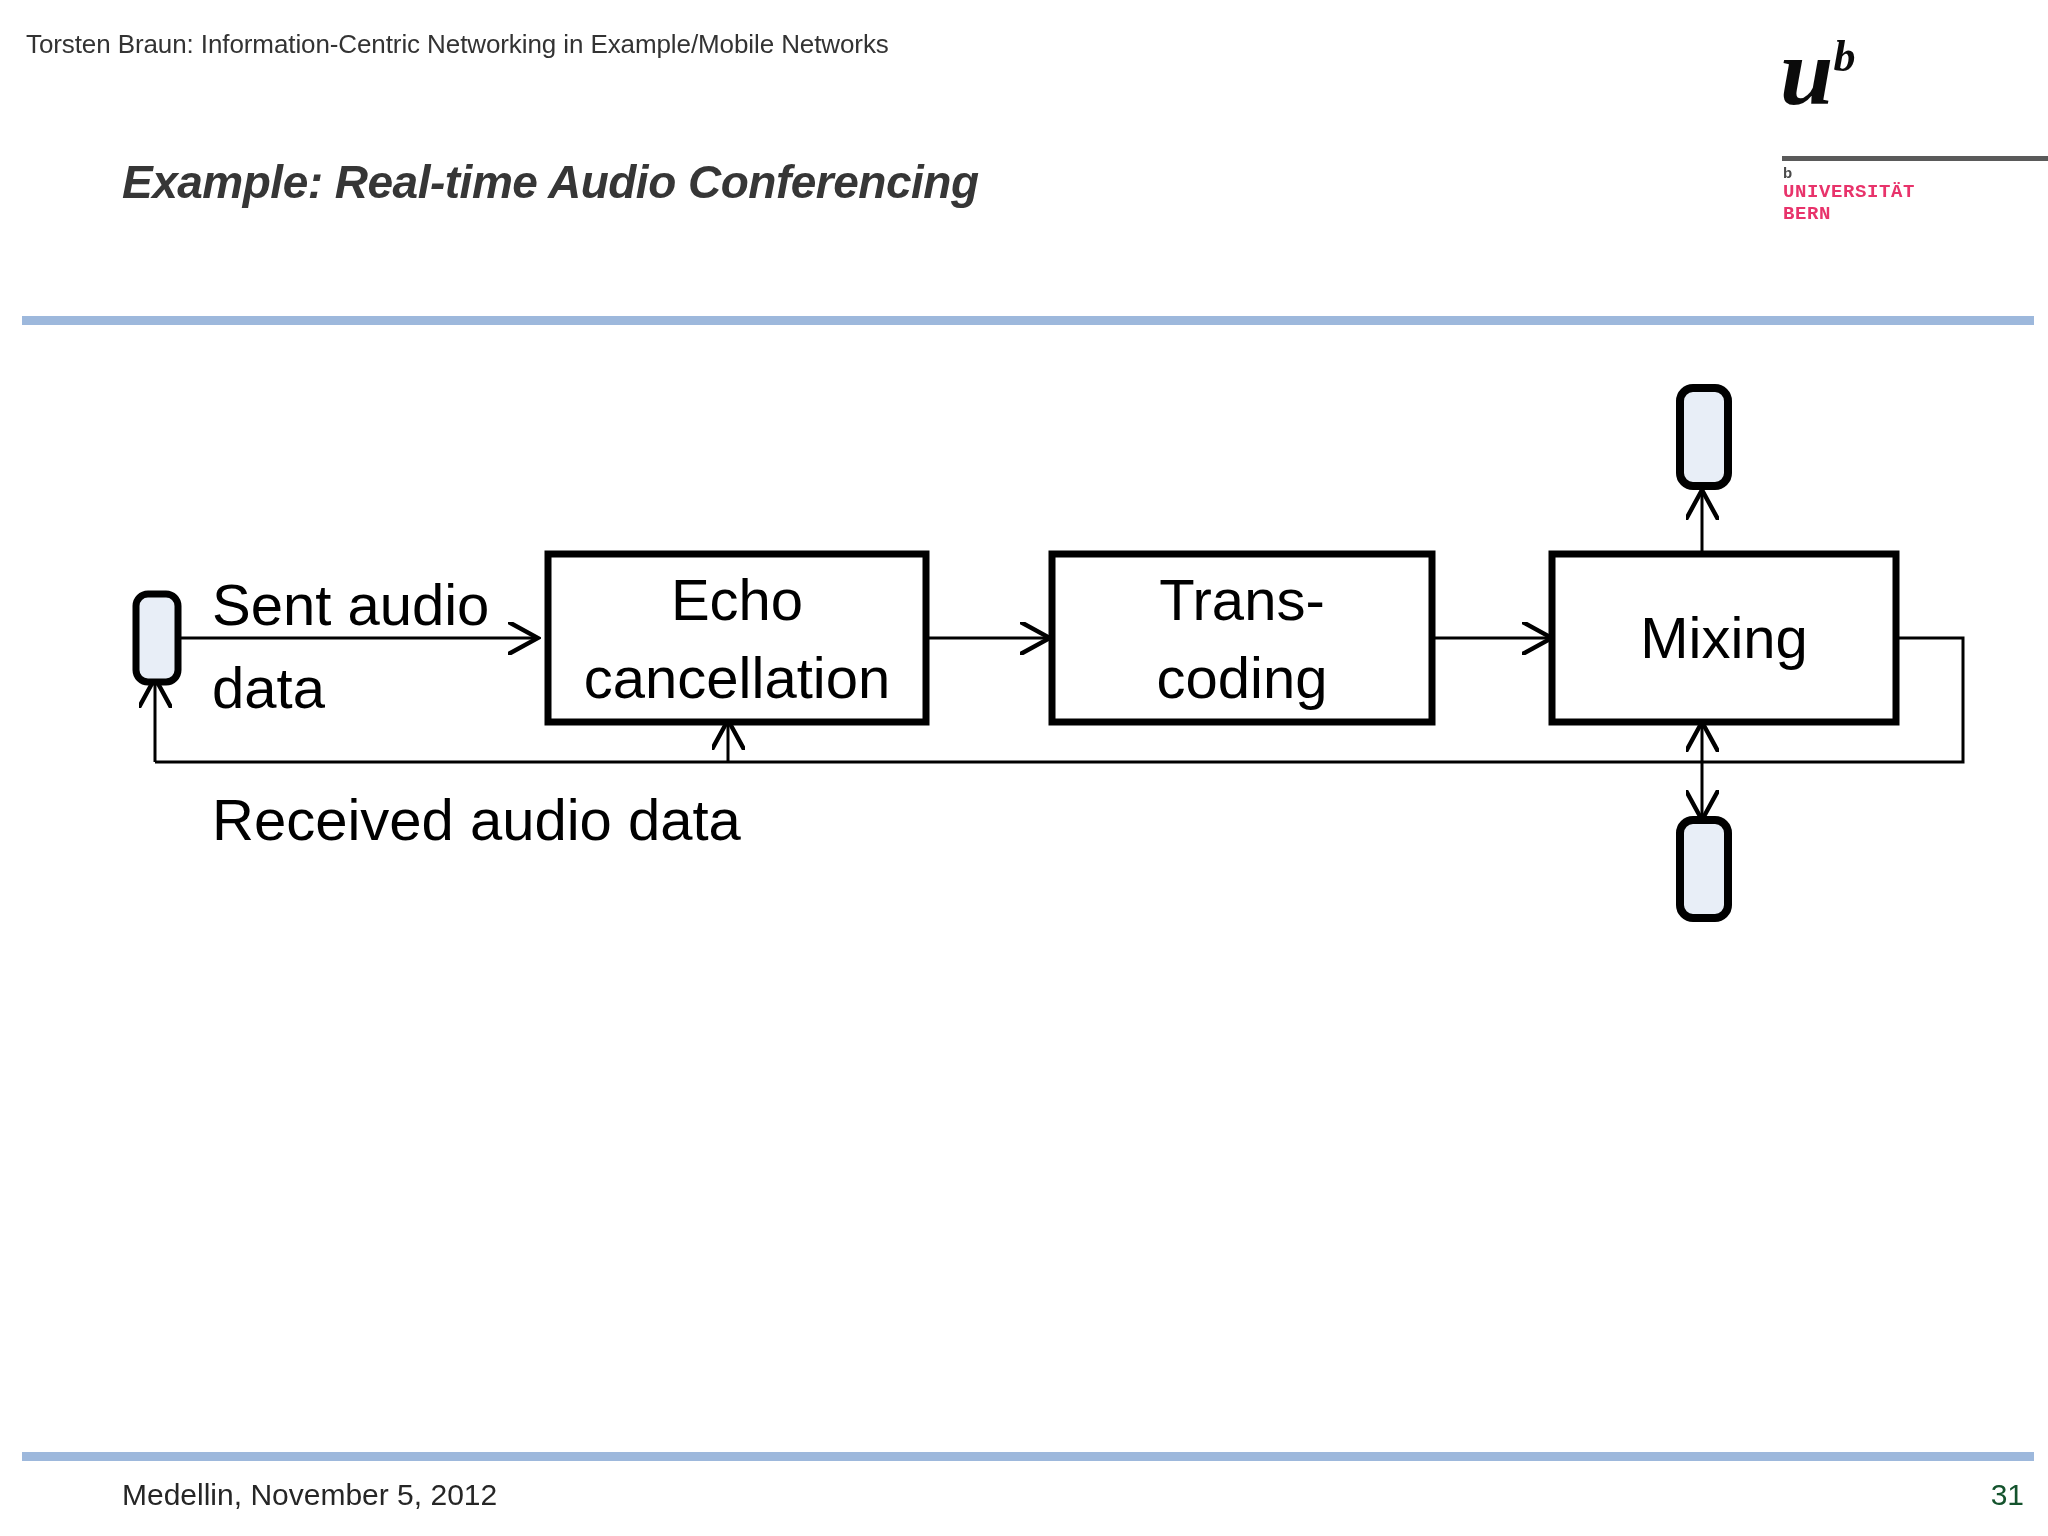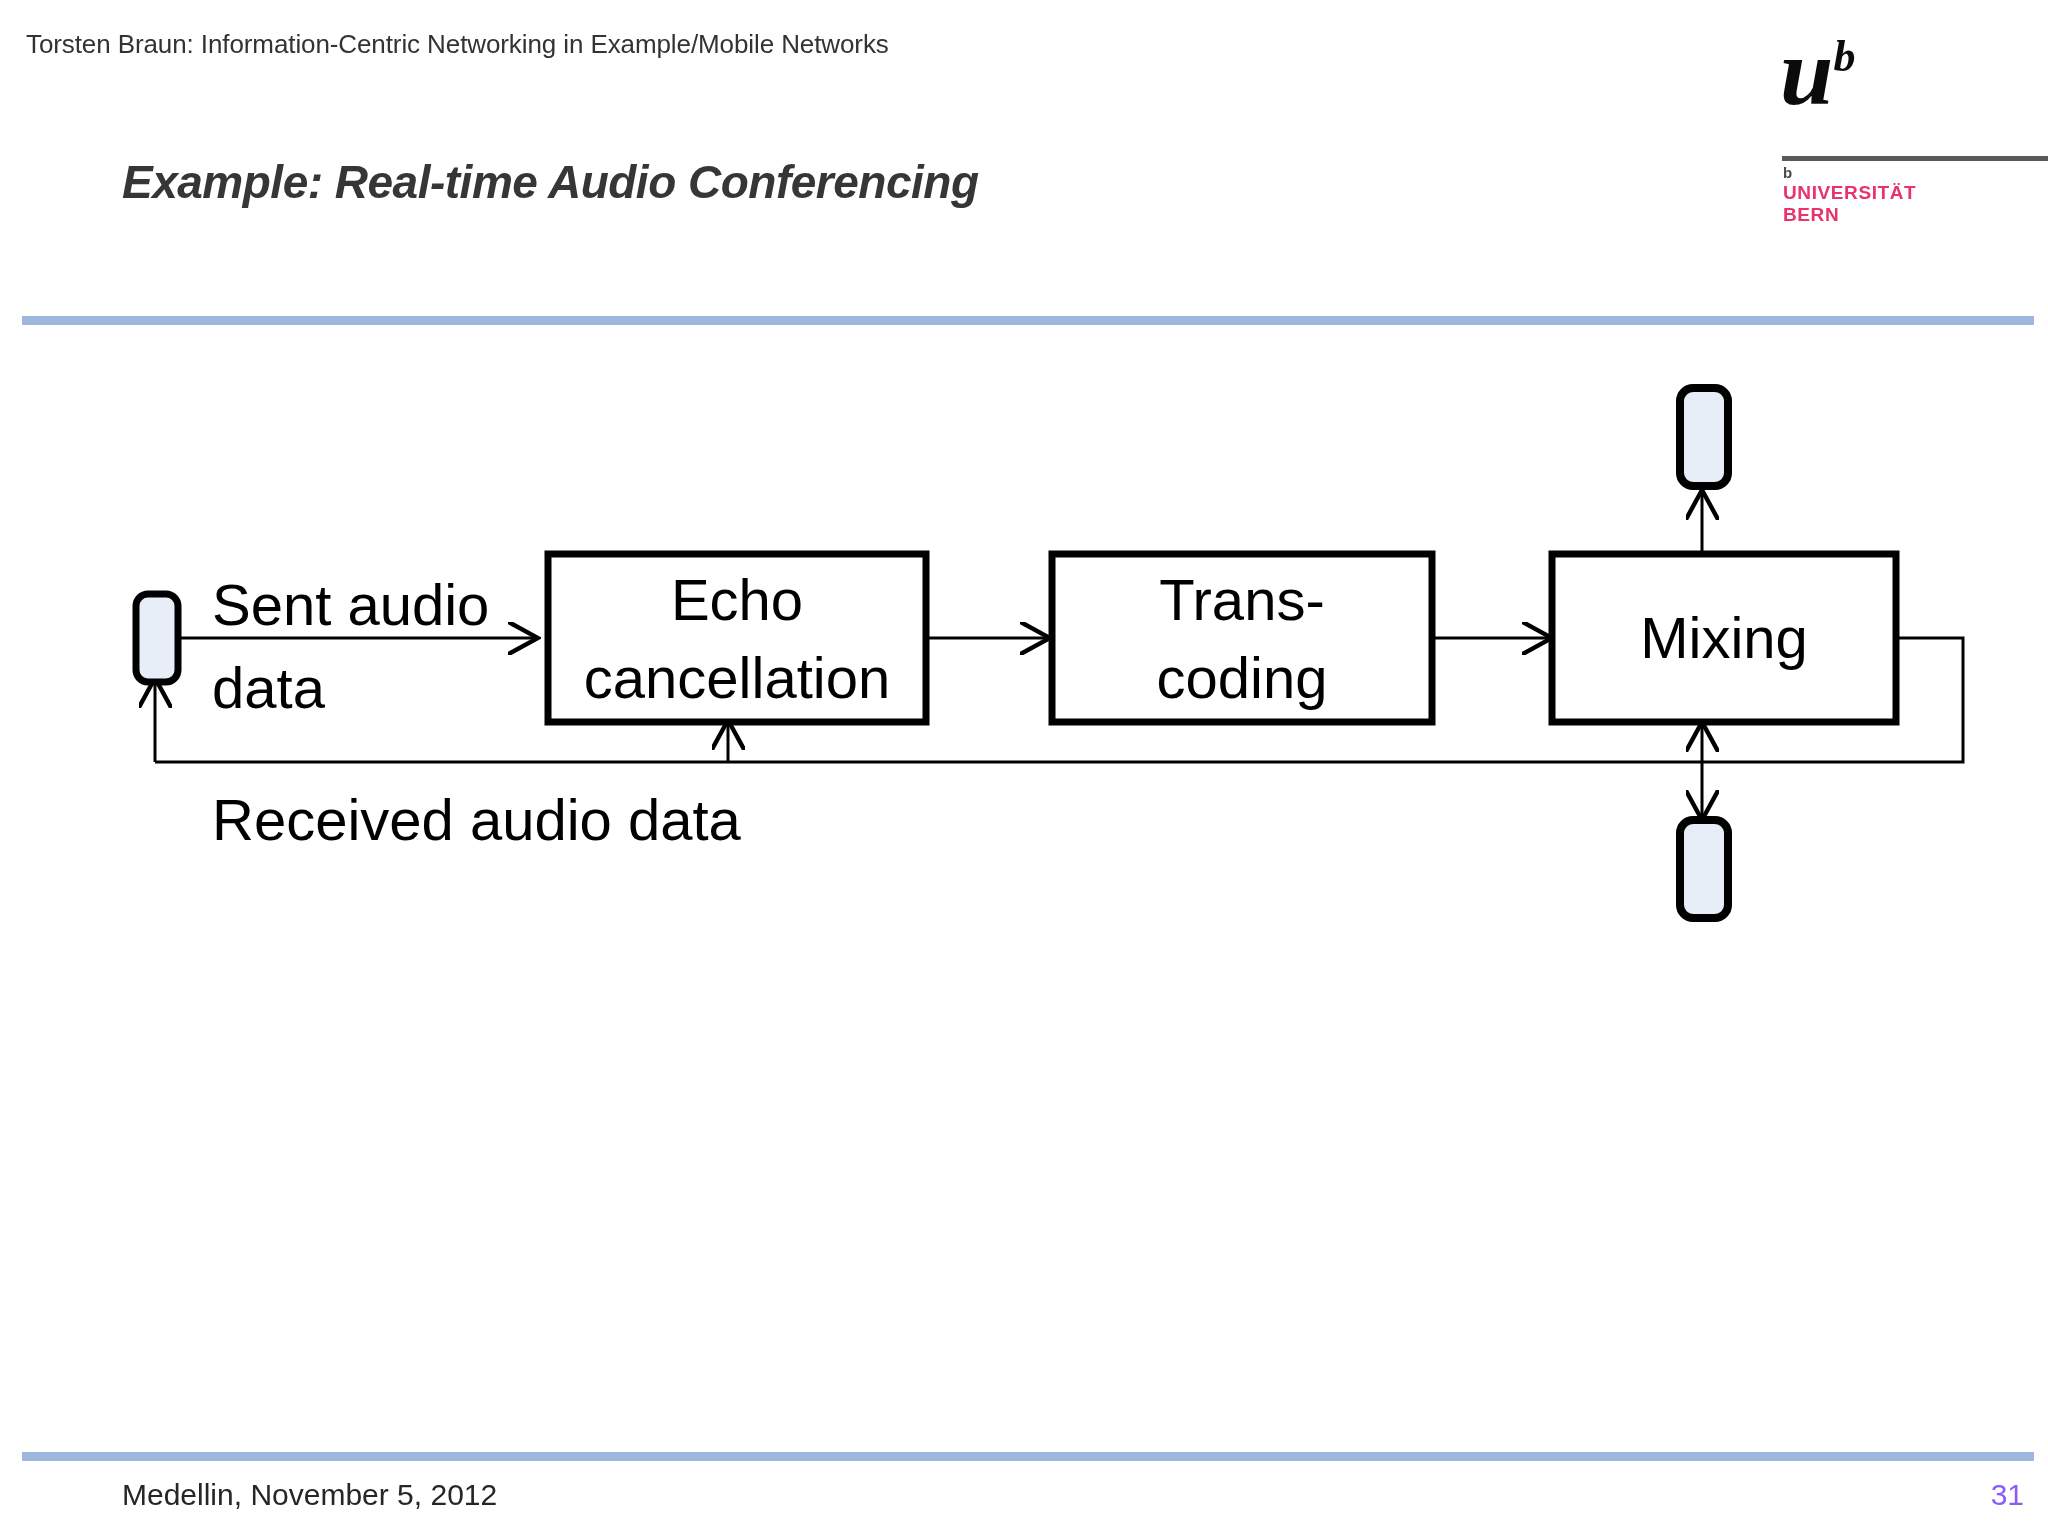--- a/index.html
+++ b/index.html
@@ -88,21 +88,21 @@
     font-family: "Liberation Sans", sans-serif;
     font-size: 15px;
     font-weight: bold;
     color: #4a4a4a;
     line-height: 1;
   }
   #unibe-logo-name {
     position: absolute;
     left: 3px;
     top: 158px;
-    font-family: Liberation Sans, sans-serif;
+    font-family: Liberation Mono, monospace;
     font-size: 19px;
     font-weight: bold;
     line-height: 1.15;
     letter-spacing: 0.6px;
     color: #e8336b;
   }
 
   
   #diagram {
     position: absolute;
@@ -140,21 +140,21 @@
     top: 1478px;
     font-size: 30px;
     color: #262626;
     white-space: nowrap;
   }
   #footer-right {
     position: absolute;
     right: 24px;
     top: 1478px;
     font-size: 30px;
-    color: #8b5cf6;
+    color: #14532d;
     white-space: nowrap;
   }
 </style>
 </head>
 <body>
 
 <div id="slide-header-text">Torsten Braun: Information-Centric Networking in Example/Mobile Networks</div>
 
 <h1 id="slide-title">Example: Real-time Audio Conferencing</h1>
 

